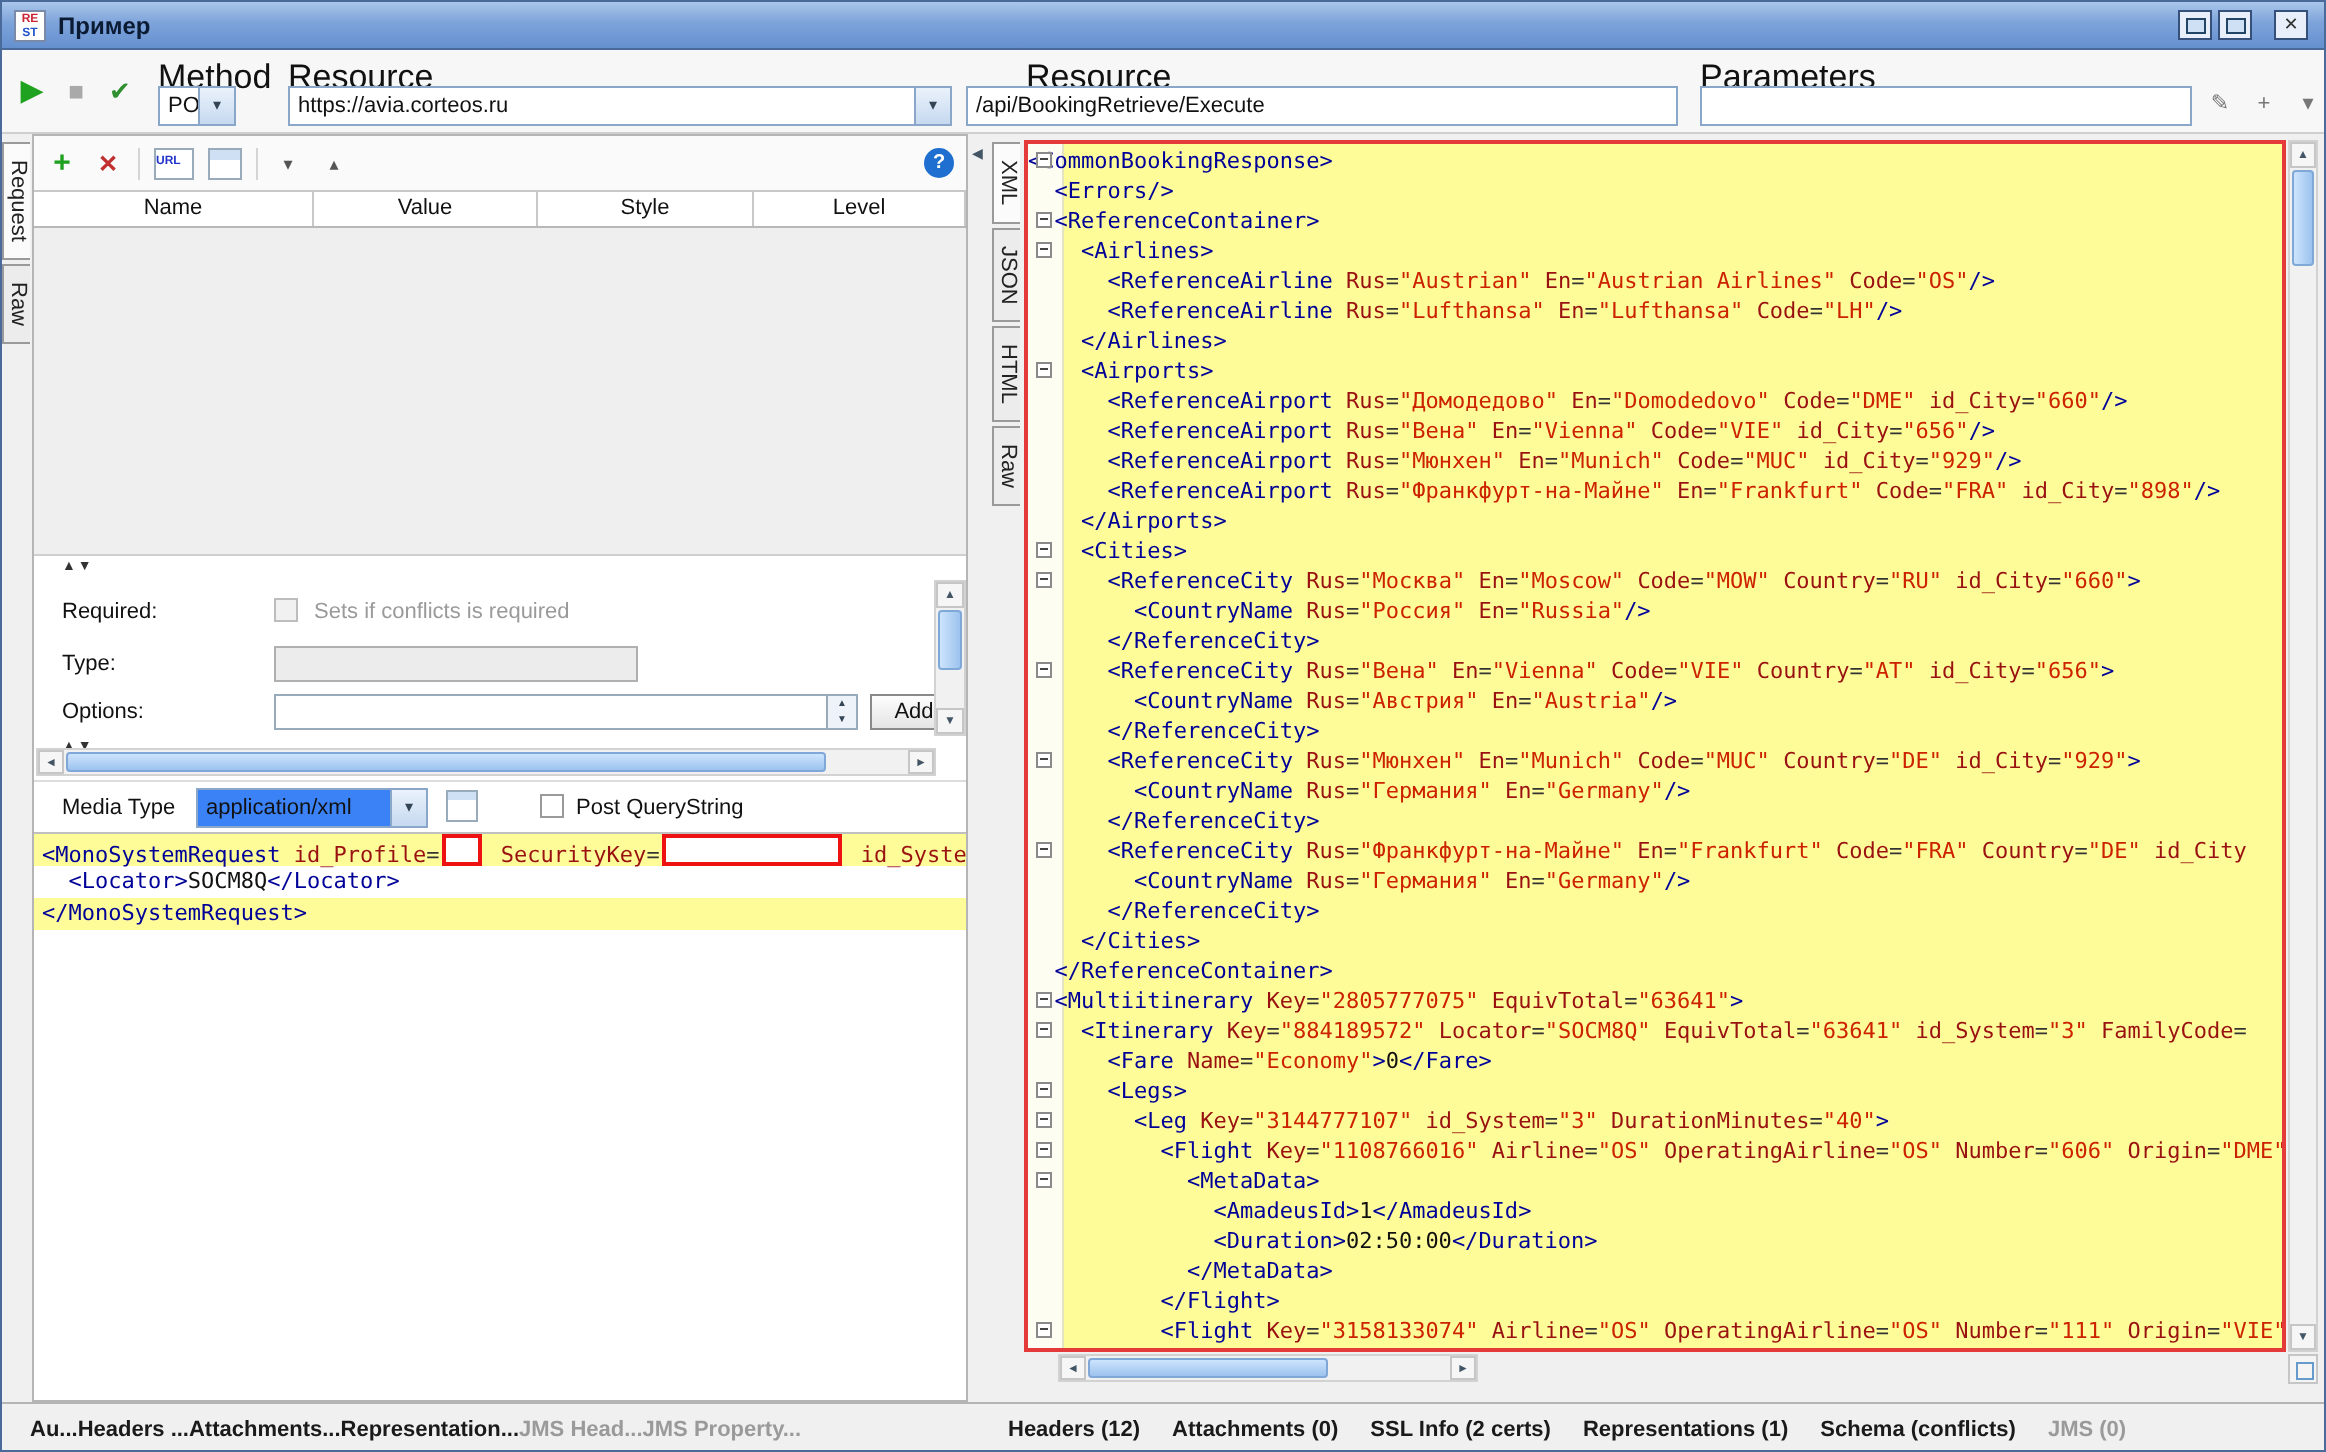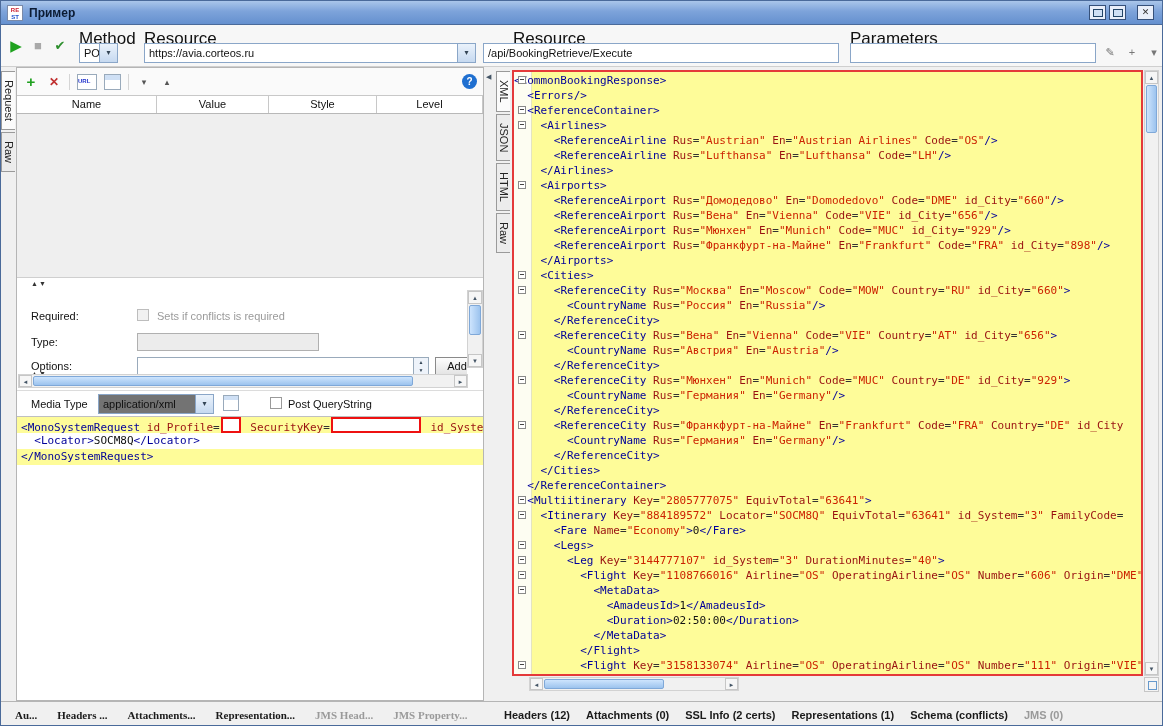--- a/index.html
+++ b/index.html
@@ -57,42 +57,42 @@
   .rt-chev{color:#555;font-size:9px;}
   .help-btn{margin-left:auto;width:15px;height:15px;border-radius:50%;background:#1f6fd0;
     color:#fff;font-weight:bold;font-size:10px;text-align:center;line-height:15px;cursor:pointer;}
   .param-header{position:absolute;left:0;top:28px;width:100%;height:18px;display:flex;
     background:#fff;border-bottom:1px solid #b8b8b8;box-sizing:border-box;}
   .param-header .th{border-right:1px solid #c8c8c8;text-align:center;line-height:17px;
     font-size:11px;box-sizing:border-box;cursor:pointer;overflow:hidden;}
   .param-body{position:absolute;left:0;top:46px;width:100%;height:164px;background:#efefef;
     border-bottom:1px solid #cfcfcf;box-sizing:border-box;}
   .collapse-pair{position:absolute;left:14px;font-size:7px;color:#333;letter-spacing:1px;cursor:pointer;}
-  .form{position:absolute;left:0;top:232px;width:450px;height:78px;overflow:hidden;}
+  .form{position:absolute;left:0;top:222px;width:450px;height:78px;overflow:hidden;}
   .form-label{position:absolute;color:#111;}
   .cb{position:absolute;width:12px;height:12px;border:1px solid #9a9a9a;background:#fff;box-sizing:border-box;cursor:pointer;}
   .cb.disabled{background:#f1f1f1;border-color:#bdbdbd;}
   .form-input{position:absolute;height:18px;border:1px solid #b0b0b0;background:#ececec;box-sizing:border-box;}
   .opt-combo{position:absolute;height:18px;border:1px solid #9ab;background:#fff;box-sizing:border-box;}
   .opt-spin{position:absolute;right:0;top:0;width:14px;height:100%;border-left:1px solid #9ab;
     background:#eef3fa;font-size:5px;color:#345;text-align:center;line-height:8px;cursor:pointer;}
   .add-btn{position:absolute;left:418px;top:57px;width:44px;height:18px;border:1px solid #8a8a8a;
     background:linear-gradient(180deg,#fdfdfd,#e4e4e4);text-align:center;line-height:16px;
     box-sizing:border-box;cursor:pointer;}
   
   .sb{position:absolute;background:#f1f1f1;border:1px solid #d2d2d2;box-sizing:border-box;}
   .sb-arrow{position:absolute;background:#f6f6f6;border:1px solid #c6c6c6;box-sizing:border-box;
     font-size:6px;color:#456;text-align:center;cursor:pointer;}
   .sb-thumb{position:absolute;background:linear-gradient(90deg,#cde4fd,#9cc3ee);
     border:1px solid #7fa8d8;border-radius:2px;box-sizing:border-box;cursor:pointer;}
   .sb-thumb.h{background:linear-gradient(180deg,#cde4fd,#9cc3ee);}
   
   .media-row{position:absolute;left:0;top:322px;width:100%;height:26px;border-top:1px solid #dcdcdc;background:#fff;}
   .media-combo{position:absolute;left:81px;top:3px;width:116px;height:20px;border:1px solid #8aa6c8;
-    background:#737373;box-sizing:border-box;display:flex;align-items:center;}
+    background:#3b82f6;box-sizing:border-box;display:flex;align-items:center;}
   .fmt-icon{position:absolute;left:206px;top:4px;width:16px;height:16px;border:1px solid #9ab;
     background:linear-gradient(180deg,#cfe0f5 30%,#fff 30%);box-sizing:border-box;}
   
   .editor{position:absolute;left:0;top:348px;width:100%;bottom:0;background:#fff;
     border-top:1px solid #c0c0c0;font-family:"DejaVu Sans Mono",monospace;font-size:11px;}
   .code-line{height:16px;line-height:16px;white-space:pre;padding-left:4px;}
   .code-line.hl{background:#fefc99;}
   .tok-br{color:#000099;} .tok-tag{color:#000099;}
   .tok-attr{color:#991111;} .tok-eq{color:#333;}
   .tok-val{color:#cc2200;} .tok-txt{color:#111;}
@@ -114,21 +114,21 @@
   .fold-box::after{content:"";position:absolute;left:1px;right:1px;top:2px;height:1px;background:#444;}
   .corner-grip{position:absolute;left:1143px;top:610px;width:15px;height:15px;border:1px solid #c6c6c6;
     background:#f4f4f4;box-sizing:border-box;cursor:pointer;}
   .corner-grip::after{content:"";position:absolute;left:3px;top:3px;width:7px;height:7px;border:1px solid #69c;}
   
   .footer{position:absolute;left:0;top:700px;width:100%;height:26px;background:#f0f0f0;
     border-top:1px solid #b5b5b5;box-sizing:border-box;}
   .footer-group{position:absolute;top:0;height:100%;display:flex;align-items:center;}
   .btab{font-weight:bold;color:#1a1a1a;white-space:nowrap;cursor:pointer;}
   .btab.disabled{color:#9a9a9a;cursor:default;}
-  .fg-left{left:14px;gap:20px;font-family:Liberation Serif, serif;}
+  .fg-left{left:14px;}
   .fg-right{left:503px;gap:16px;}
 </style>
 </head>
 <body>
 
 <div class="window">
 
   <div class="titlebar">
     <div class="app-icon">
       <span class="r1">RE</span>

